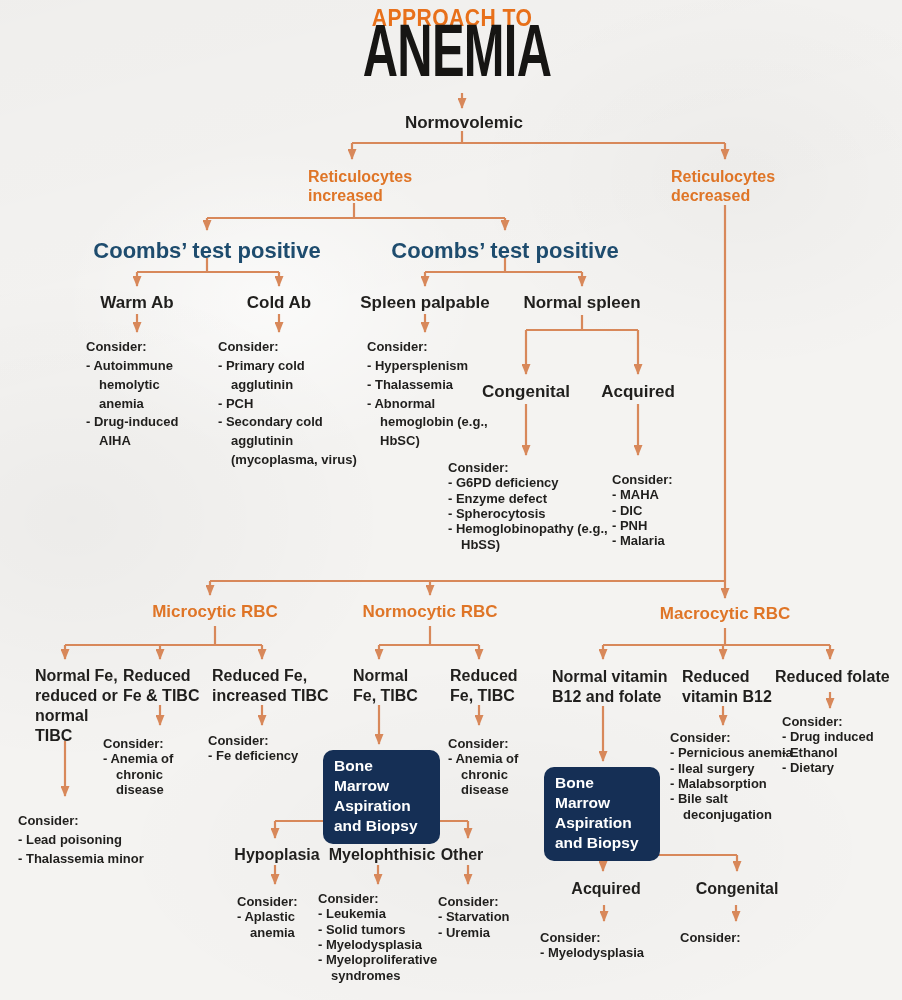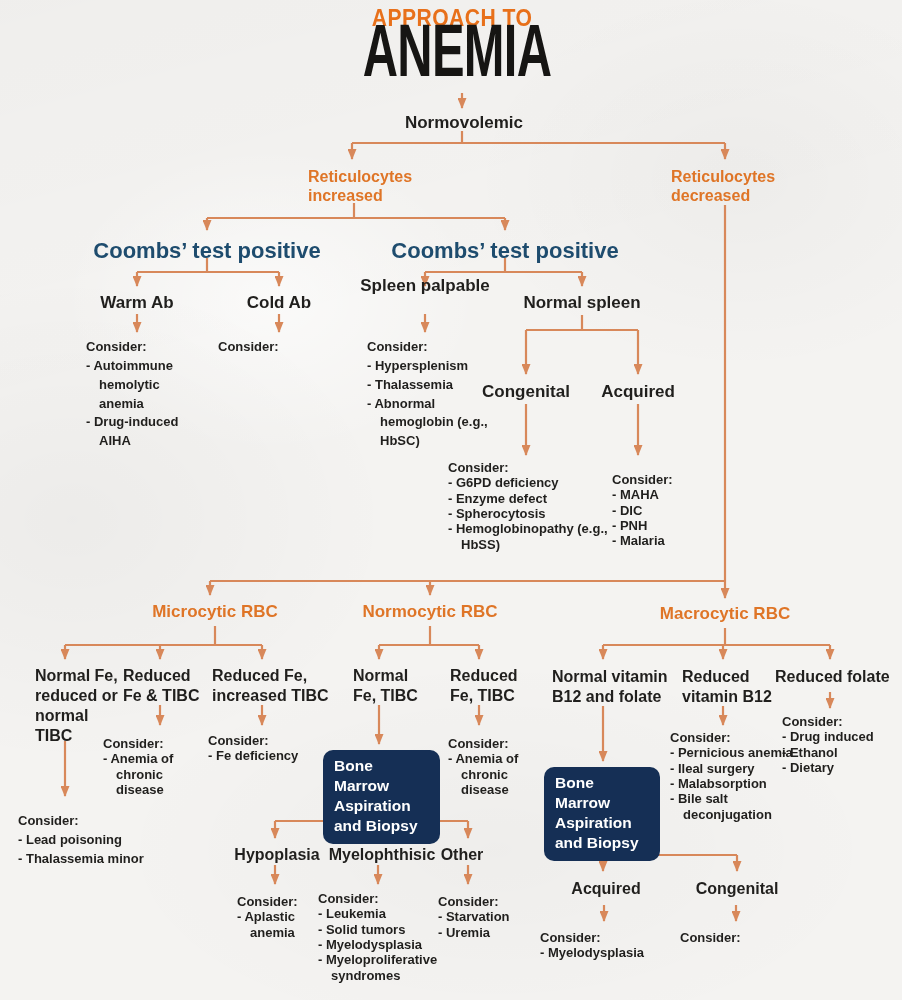--- a/index.html
+++ b/index.html
@@ -134,35 +134,40 @@
   <div class="node oleft" style="left:308px;top:167px">Reticulocytes
 increased</div>
   <div class="node oleft" style="left:671px;top:167px">Reticulocytes
 decreased</div>
 
   <div class="node center blue" style="left:207px;top:237px">Coombs’ test positive</div>
   <div class="node center blue" style="left:505px;top:237px">Coombs’ test positive</div>
 
   <div class="node center big" style="left:137px;top:292px">Warm Ab</div>
   <div class="node center big" style="left:279px;top:292px">Cold Ab</div>
-  <div class="node center big" style="left:425px;top:275px">Spleen palpable</div>
+  <div class="node center big" style="left:425px;top:292px">Spleen palpable</div>
   <div class="node center big" style="left:582px;top:292px">Normal spleen</div>
 
   <div class="node center big" style="left:526px;top:381px">Congenital</div>
   <div class="node center big" style="left:638px;top:381px">Acquired</div>
 
   <div class="consider loose" style="left:86px;top:338px;width:120px">
     <div class="c-head">Consider:</div>
     <ul>
         <li>- Autoimmune hemolytic anemia</li>
         <li>- Drug-induced AIHA</li>
       </ul>
   </div>
   <div class="consider loose" style="left:218px;top:338px;width:142px">
     <div class="c-head">Consider:</div>
+    <ul>
+        <li>- Primary cold agglutinin</li>
+        <li>- PCH</li>
+        <li>- Secondary cold agglutinin (mycoplasma, virus)</li>
+      </ul>
   </div>
   <div class="consider loose" style="left:367px;top:338px;width:140px">
     <div class="c-head">Consider:</div>
     <ul>
         <li>- Hypersplenism</li>
         <li>- Thalassemia</li>
         <li>- Abnormal hemoglobin (e.g., HbSC)</li>
       </ul>
   </div>
   <div class="consider tight" style="left:448px;top:460px;width:180px">

